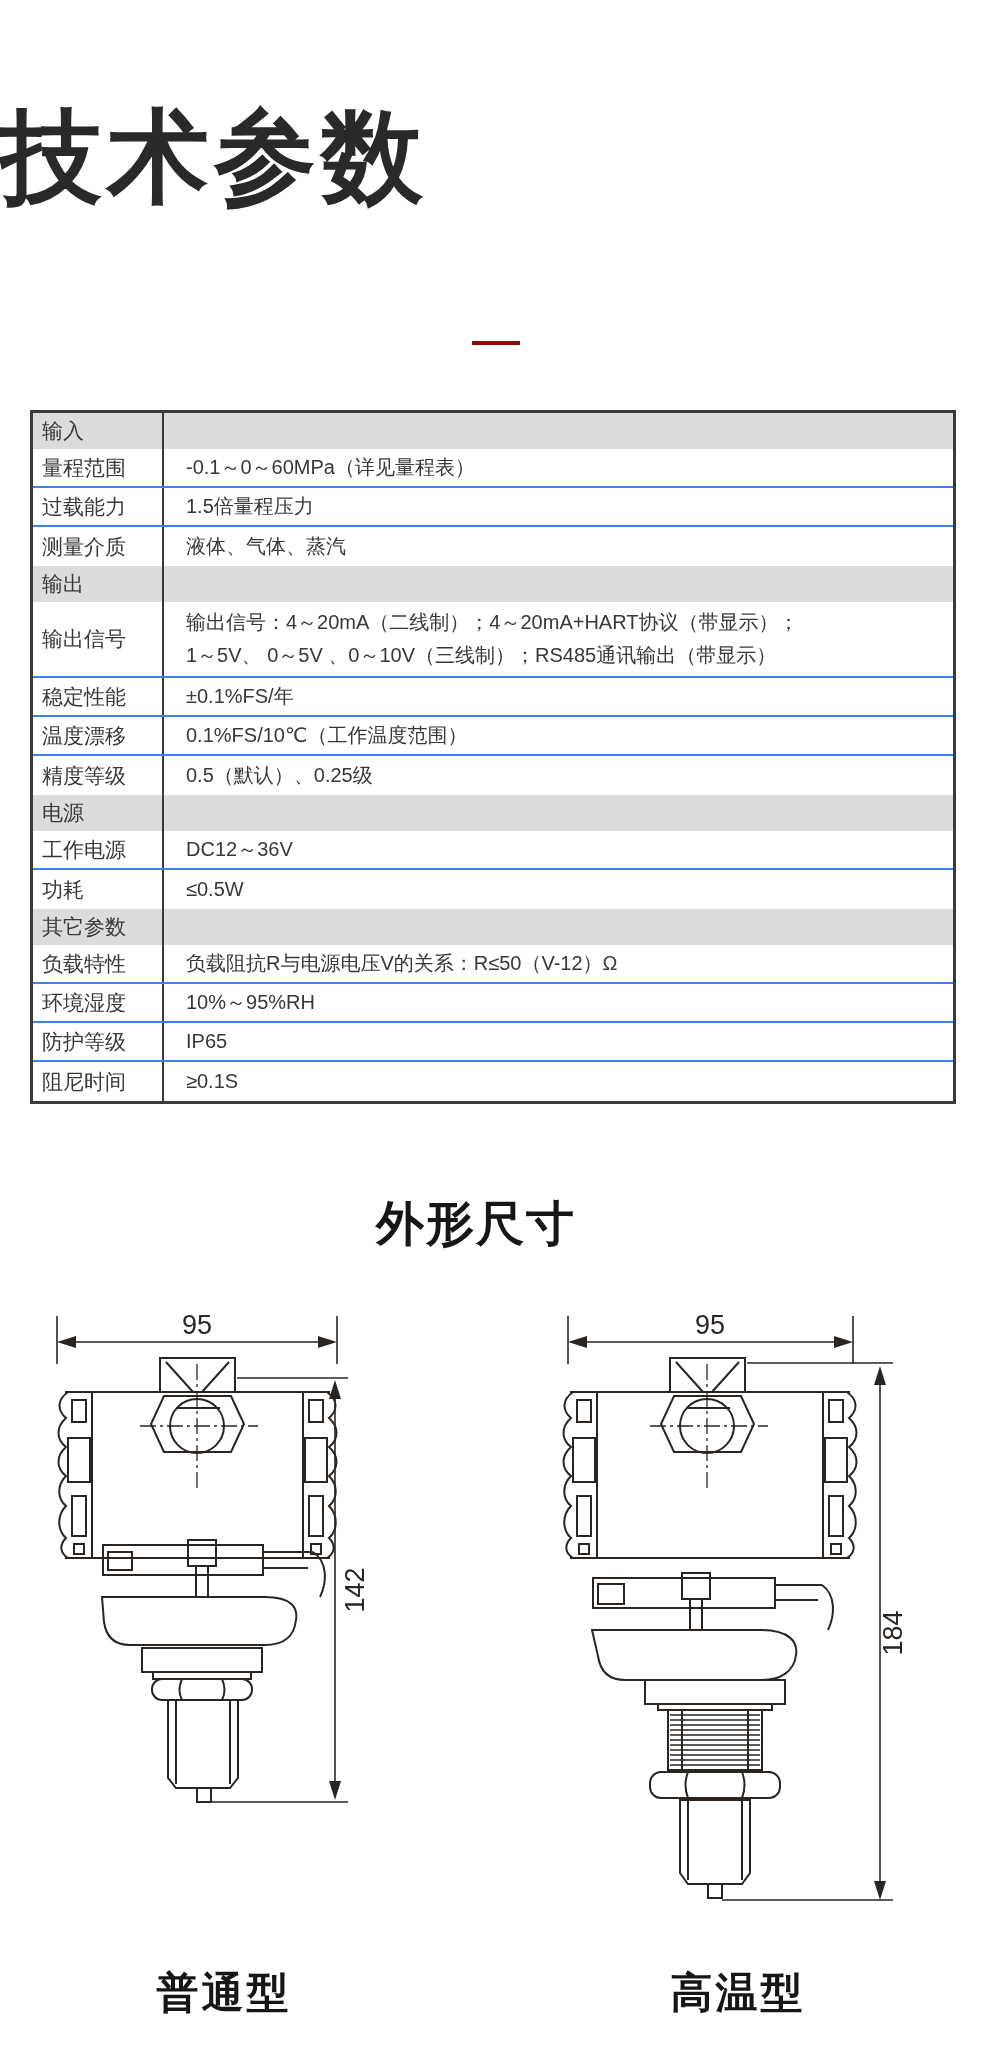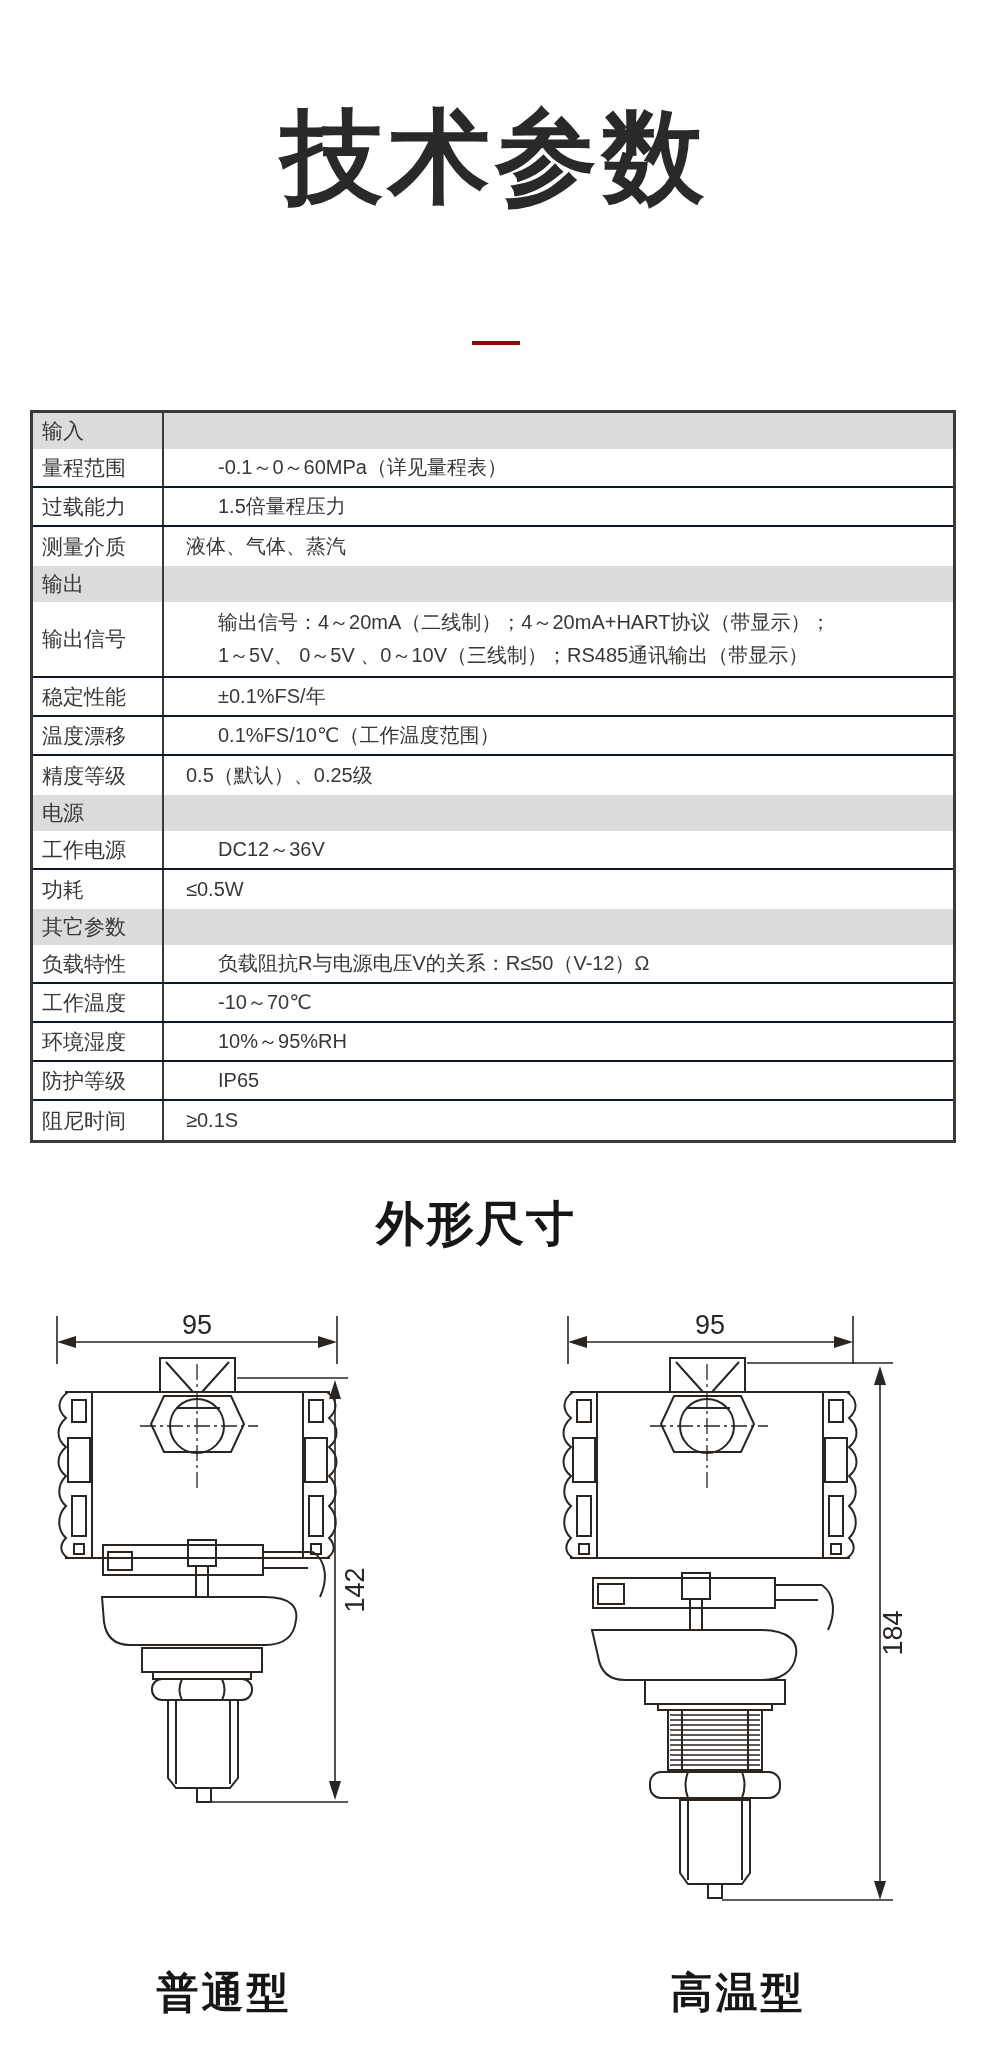--- a/index.html
+++ b/index.html
@@ -2,35 +2,35 @@
 <html><head>
 <meta charset="utf-8">
 <style>
   html,body{margin:0;padding:0;}
   body{
     width:990px;height:2051px;position:relative;background:#ffffff;
     font-family:"Liberation Sans","DejaVu Sans",sans-serif;
     color:#3a3734;overflow:hidden;
   }
   .page-title{
-    position:absolute;top:104px;left:0;width:990px;text-align:center;
+    position:absolute;top:104px;left:0;width:990px;
     font-size:102px;line-height:1.05;font-weight:900;color:#2b2927;letter-spacing:5px;
   }
   .accent-dash{
     position:absolute;left:472px;top:341px;width:48px;height:4px;background:#8a0b0b;
   }
   
   .spec-table{
     position:absolute;left:30px;top:410px;width:926px;
     border:3px solid #3d3936;box-sizing:border-box;background:#fff;
   }
   .trow{display:flex;height:39px;box-sizing:border-box;}
   .trow.section{height:36px;background:#dcdcde;}
   .trow.tall{height:76px;}
-  .trow.hline{border-bottom:2px solid #0f172a;gap:32px;}
+  .trow.hline{border-bottom:2px solid #3b82f6;}
   .tlabel{
     flex:0 0 131px;width:131px;box-sizing:border-box;border-right:2px solid #3d3936;
     display:flex;align-items:center;padding-left:9px;
     font-size:21px;color:#3a3734;white-space:nowrap;
   }
   .tvalue{
     flex:1;display:flex;flex-direction:column;justify-content:center;
     padding-left:22px;font-size:20px;color:#3a3734;white-space:nowrap;
   }
   .tvalue .vline{line-height:33px;}
@@ -123,24 +123,20 @@
   <div class="trow section">
     <div class="tlabel">其它参数</div>
     <div class="tvalue"></div>
   </div>
 
   <div class="trow hline">
     <div class="tlabel">负载特性</div>
     <div class="tvalue">负载阻抗R与电源电压V的关系：R≤50（V-12）Ω</div>
   </div>
 
-  <div class="trow hline">
-    <div class="tlabel">工作温度</div>
-    <div class="tvalue">-10～70℃</div>
-  </div>
 
   <div class="trow hline">
     <div class="tlabel">环境湿度</div>
     <div class="tvalue">10%～95%RH</div>
   </div>
 
 
   <div class="trow hline">
     <div class="tlabel">防护等级</div>
     <div class="tvalue">IP65</div>

